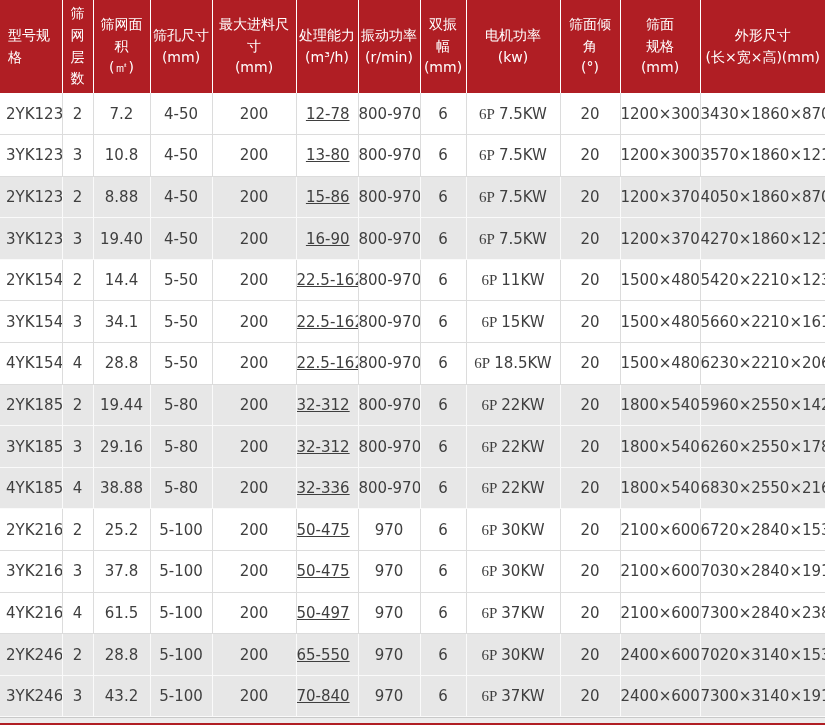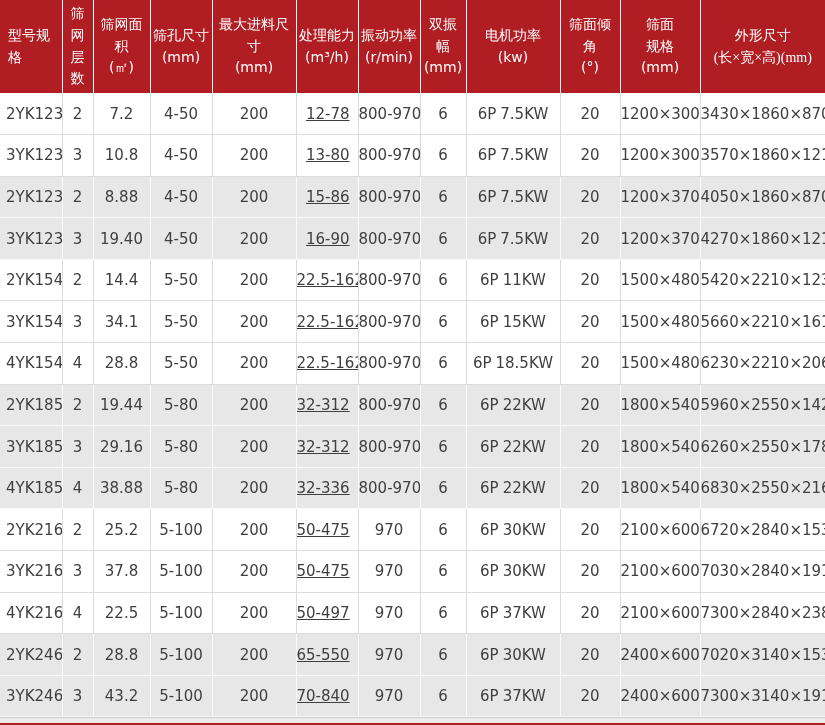--- a/index.html
+++ b/index.html
@@ -13,33 +13,33 @@
   }
   thead th {
     background: #b01e24; color: #ffffff; font-weight: normal;
     font-size: 14px; height: 93px; padding: 0 2px;
     vertical-align: middle; text-align: center; line-height: 1.55;
     border-right: 1px solid rgba(255,255,255,0.6);
     overflow: hidden;
   }
   thead th:last-child { border-right: none; }
   thead th.col-model { text-align: left; padding-left: 8px; }
-  thead th.col-dims .header-line { white-space: nowrap; font-family: Liberation Serif, serif; }
+  thead th.col-dims .header-line { white-space: nowrap; }
   .header-line { display: block; }
   tbody td {
     height: 41.6px; padding: 0; text-align: center;
     font-size: 15px; color: #3f3f3f; background: #ffffff;
     border-right: 1px solid #dcdcdc; border-bottom: 1px solid #dcdcdc;
     white-space: nowrap; overflow: hidden; vertical-align: middle;
   }
   tbody td:last-child { border-right: none; }
   tbody tr.shaded td { background: #e7e7e7; border-right-color: #fafafa; border-bottom-color: #fafafa; }
   td.cell-model { text-align: left; padding-left: 6px; }
   td.cell-capacity { text-align: right; padding-right: 8px; text-decoration: underline; }
-  td.cell-motor .motor-pole { margin-right: 4px; }
+  td.cell-motor .motor-pole { margin-right: 4px; font-family: Liberation Serif, serif; }
   .bottom-strip {
     height: 8px; background: #ececec; border-top: 1px solid #c9c9c9; position: relative;
   }
   .bottom-strip .red-edge {
     position: absolute; left: 0; right: 0; bottom: 0; height: 2px; background: #b01e24;
   }
 </style>
 </head>
 <body>
 
@@ -276,21 +276,21 @@
           <td class="cell-vibration">970</td>
           <td class="cell-amplitude">6</td>
           <td class="cell-motor"><span class="motor-pole">6P</span><span class="motor-power">30KW</span></td>
           <td class="cell-angle">20</td>
           <td class="cell-surface">2100×6000</td>
           <td class="cell-dims">7030×2840×1910</td>
         </tr>
         <tr>
           <td class="cell-model">4YK2160</td>
           <td class="cell-layers">4</td>
-          <td class="cell-area">22.5</td>
+          <td class="cell-area">61.5</td>
           <td class="cell-hole">5-100</td>
           <td class="cell-feed">200</td>
           <td class="cell-capacity">50-497</td>
           <td class="cell-vibration">970</td>
           <td class="cell-amplitude">6</td>
           <td class="cell-motor"><span class="motor-pole">6P</span><span class="motor-power">37KW</span></td>
           <td class="cell-angle">20</td>
           <td class="cell-surface">2100×6000</td>
           <td class="cell-dims">7300×2840×2380</td>
         </tr>

